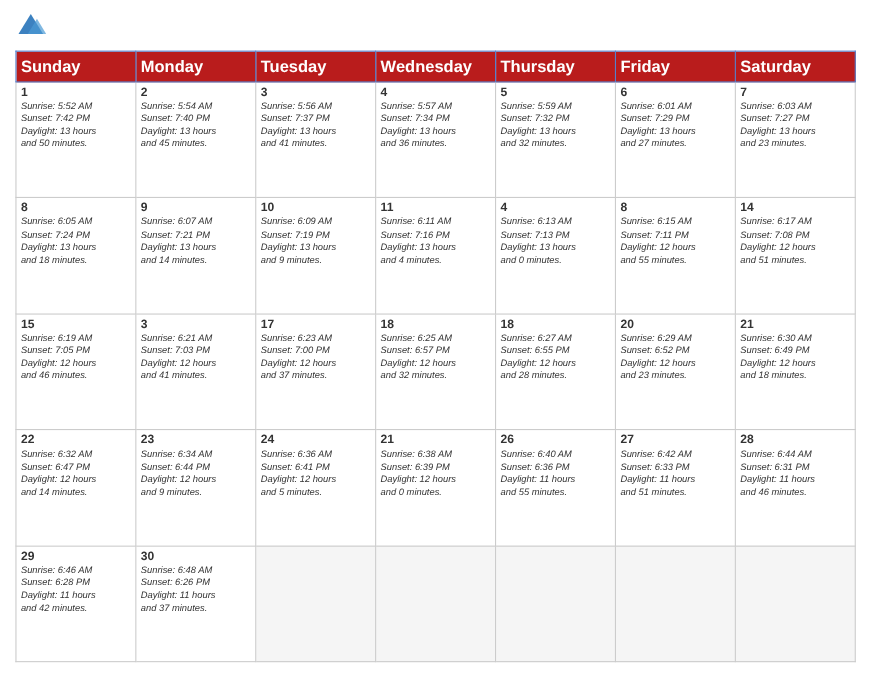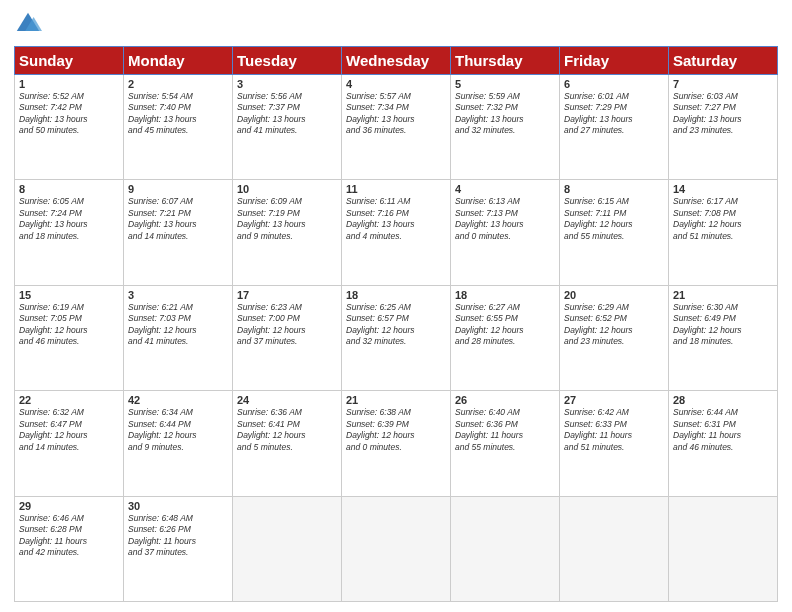--- a/index.html
+++ b/index.html
@@ -213,21 +213,21 @@
             <span class="day-num">21</span>
             <div class="day-info">Sunrise: 6:30 AM<br>Sunset: 6:49 PM<br>Daylight: 12 hours<br>and 18 minutes.</div>
           </td>
         </tr>
         <tr>
           <td>
             <span class="day-num">22</span>
             <div class="day-info">Sunrise: 6:32 AM<br>Sunset: 6:47 PM<br>Daylight: 12 hours<br>and 14 minutes.</div>
           </td>
           <td>
-            <span class="day-num">42</span>
+            <span class="day-num">23</span>
             <div class="day-info">Sunrise: 6:34 AM<br>Sunset: 6:44 PM<br>Daylight: 12 hours<br>and 9 minutes.</div>
           </td>
           <td>
             <span class="day-num">24</span>
             <div class="day-info">Sunrise: 6:36 AM<br>Sunset: 6:41 PM<br>Daylight: 12 hours<br>and 5 minutes.</div>
           </td>
           <td>
             <span class="day-num">21</span>
             <div class="day-info">Sunrise: 6:38 AM<br>Sunset: 6:39 PM<br>Daylight: 12 hours<br>and 0 minutes.</div>
           </td>

